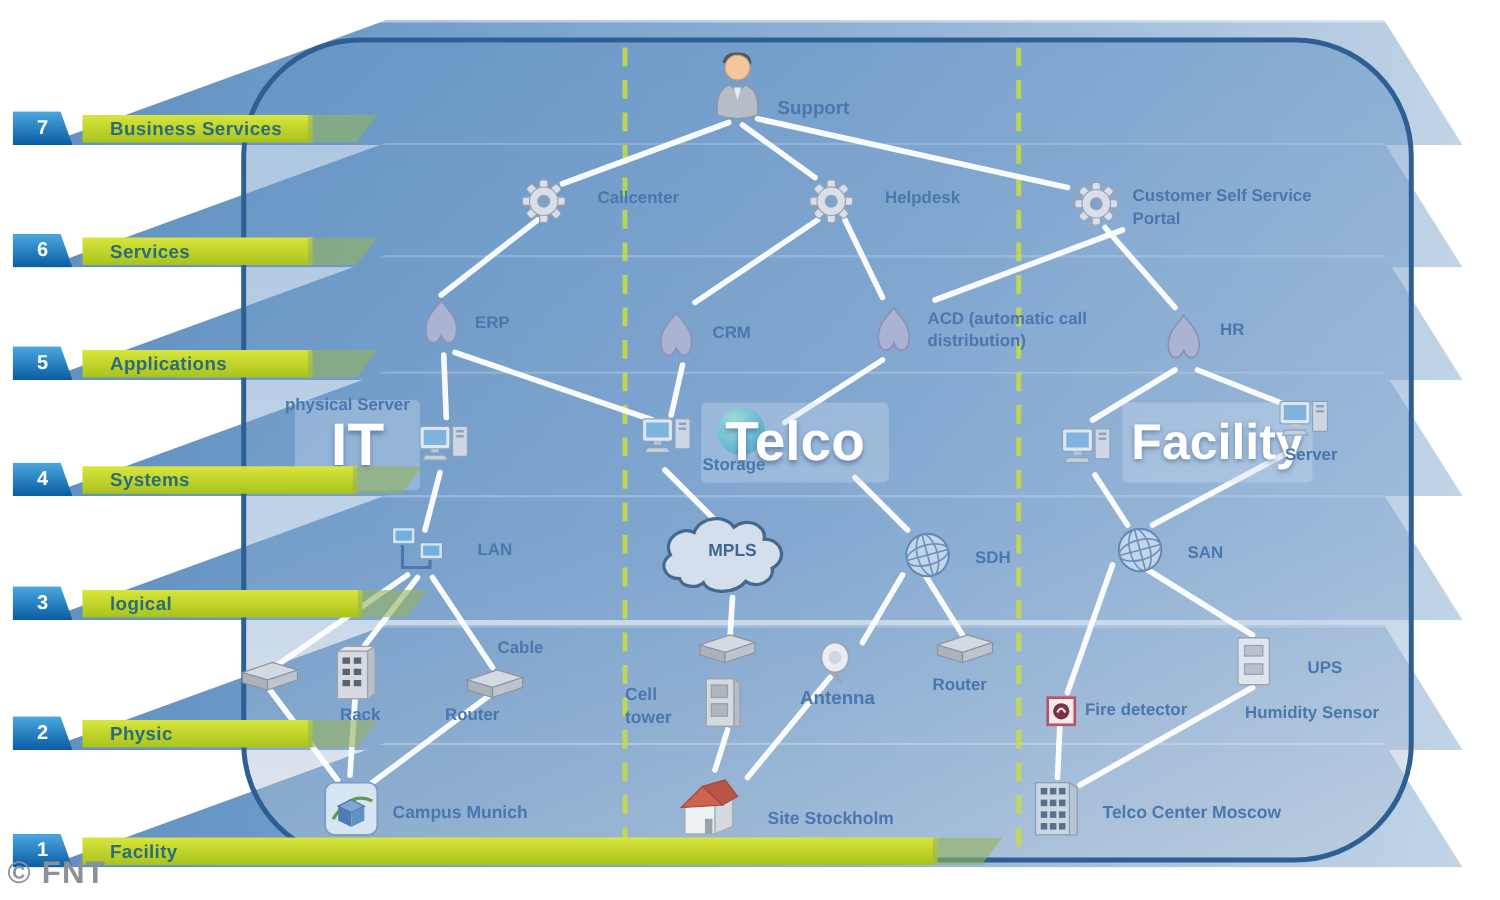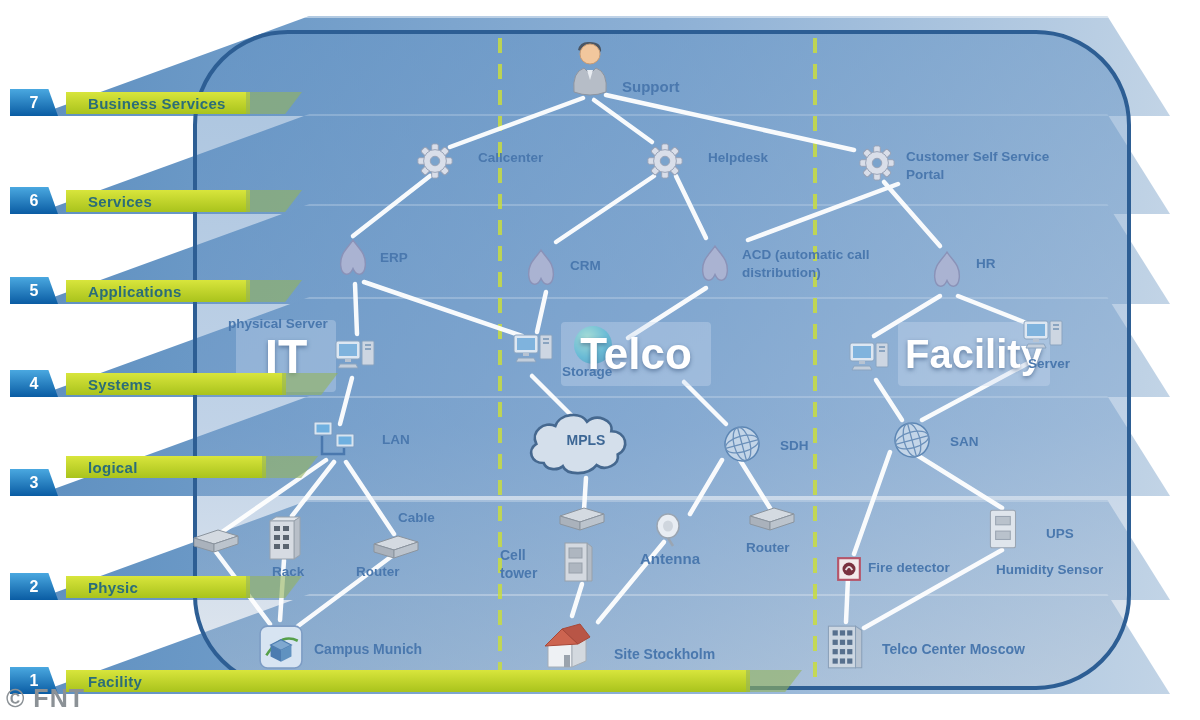--- a/index.html
+++ b/index.html
@@ -90,21 +90,21 @@
       <span>4</span>
     </div>
   <div class="bar" style="top:373px;width:220px">
       <span class="lbl">Systems</span>
       <i class="wedge"></i>
     </div>
 
   <div class="tab" style="top:469px">
       <span>3</span>
     </div>
-  <div class="bar" style="top:456px;width:200px">
+  <div class="bar" style="top:472px;width:224px">
       <span class="lbl">logical</span>
       <i class="wedge"></i>
     </div>
 
   <div class="tab" style="top:573px">
       <span>2</span>
     </div>
   <div class="bar" style="top:576px;width:184px">
       <span class="lbl">Physic</span>
       <i class="wedge"></i>

